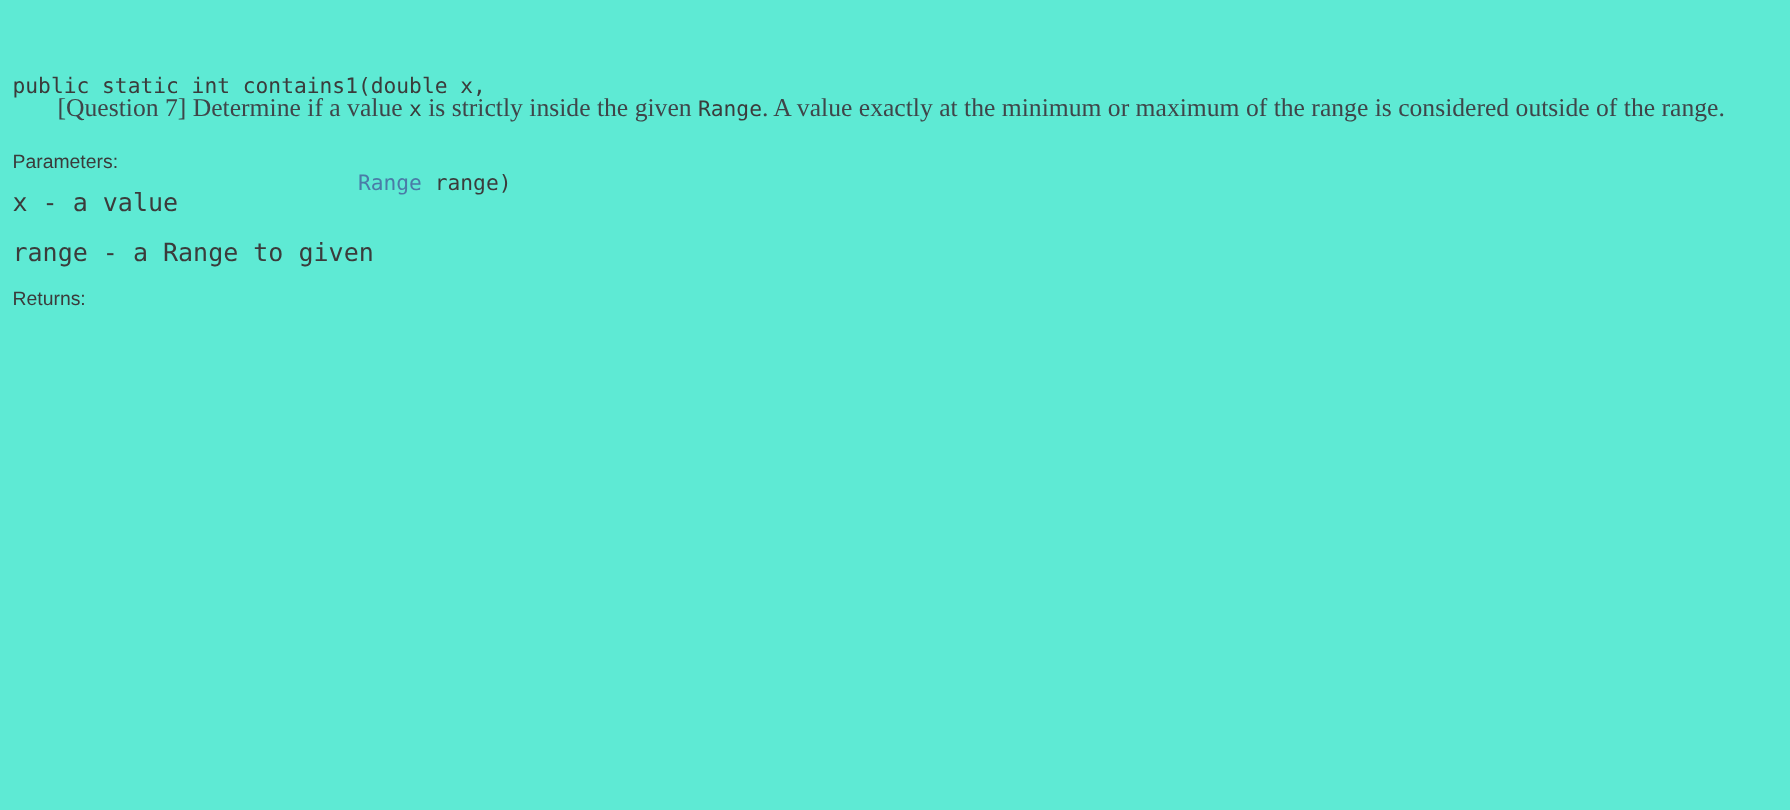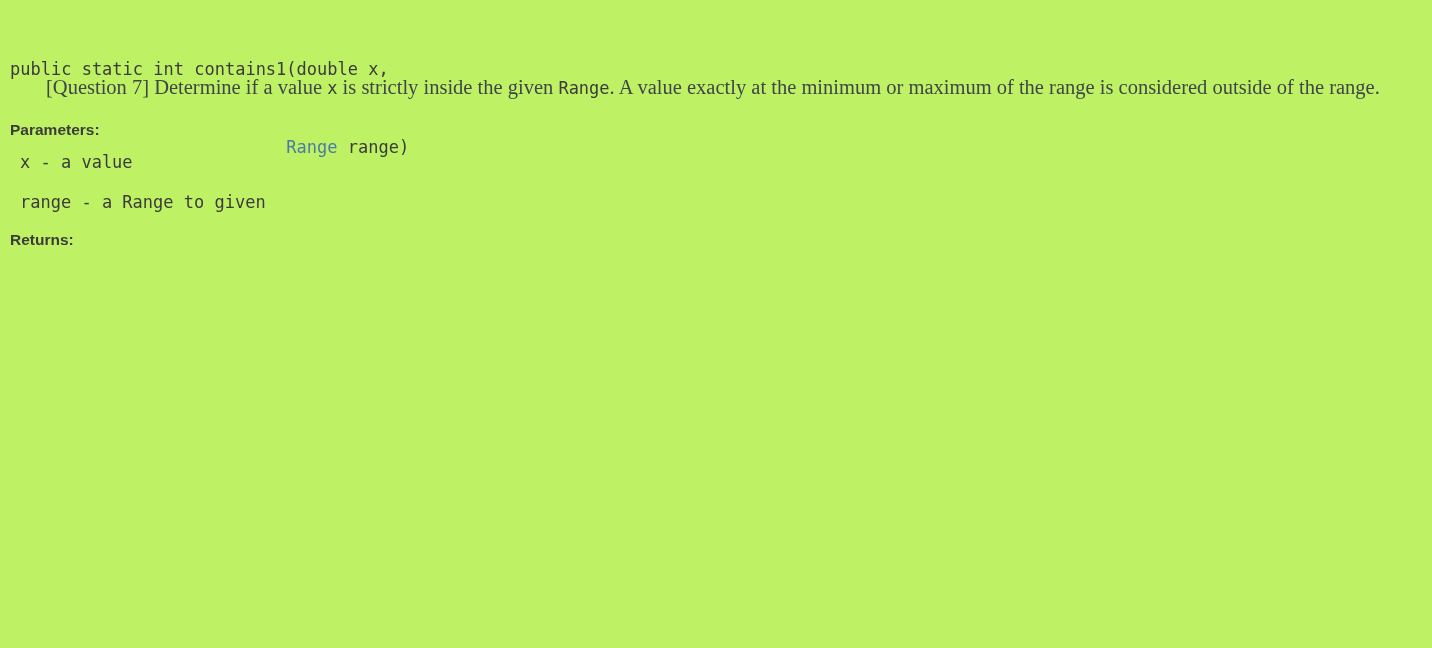--- a/index.html
+++ b/index.html
@@ -12,21 +12,21 @@
     height: 648px;
     overflow: hidden;
     font-family: "Liberation Sans", sans-serif;
     -webkit-font-smoothing: antialiased;
   }
 
   .page {
     position: relative;
     width: 1432px;
     height: 648px;
-    background: #bef264;
+    background: #5eead4;
     padding: 0;
     box-sizing: border-box;
   }
 
   
   .signature {
     position: absolute;
     left: 10px;
     top: 4px;
     font-family: "DejaVu Sans Mono", monospace;
@@ -63,34 +63,34 @@
     font-family: "DejaVu Sans Mono", monospace;
     font-size: 17px;
     color: #3b3b3b;
   }
 
   
   .section-head {
     position: absolute;
     left: 10px;
     font-family: "Liberation Sans", sans-serif;
-    font-weight: bold;
+    font-weight: normal;
     font-size: 15.5px;
     line-height: 20px;
     color: #3b3b3b;
   }
   .section-head.params { top: 120px; }
   .section-head.returns { top: 230px; }
 
   
   .mono-line {
     position: absolute;
-    left: 20px;
+    left: 10px;
     font-family: "DejaVu Sans Mono", monospace;
-    font-size: 17px;
+    font-size: 20px;
     line-height: 26px;
     color: #3b3b3b;
     white-space: pre;
   }
   .mono-line.param-0 { top: 149px; }
   .mono-line.param-1 { top: 189px; }
   .mono-line.return-0 { top: 258px; }
 </style>
 </head>
 <body>

